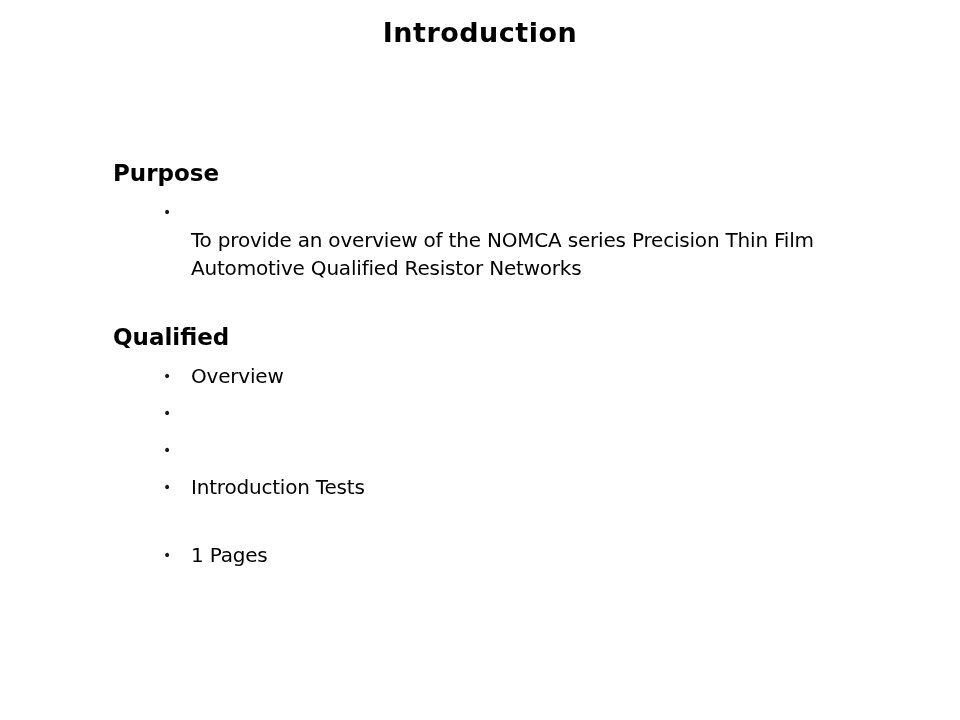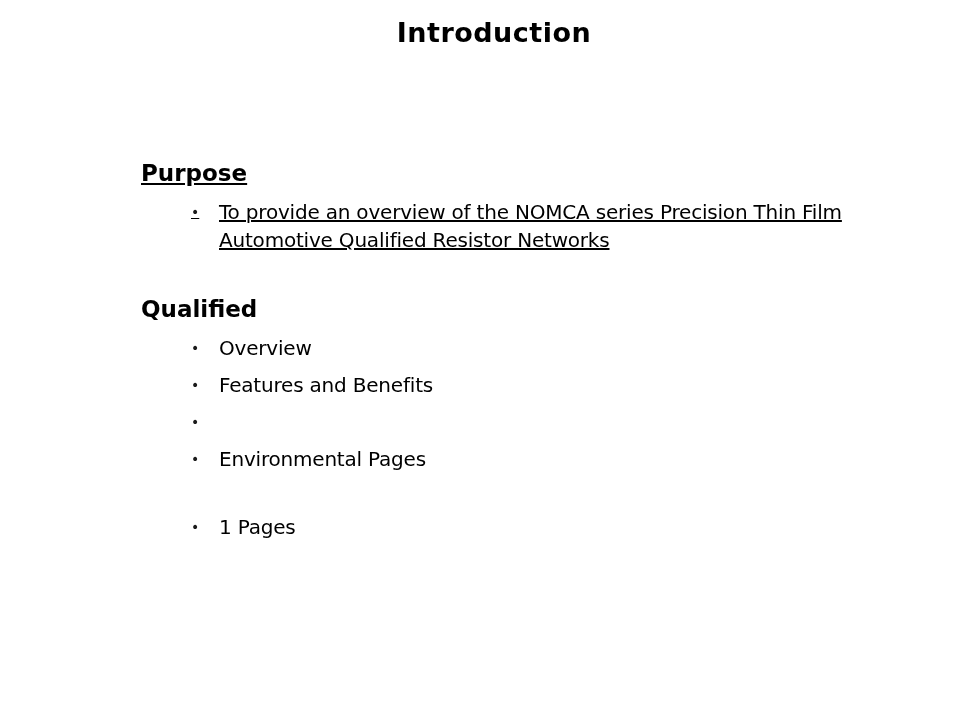--- a/index.html
+++ b/index.html
@@ -9,37 +9,35 @@
   }
   .slide {
     position: relative;
     width: 960px;
     height: 720px;
     background: #ffffff;
     color: #000000;
     font-family: "DejaVu Sans", "Liberation Sans", sans-serif;
     overflow: hidden;
     box-sizing: border-box;
-    padding-left: 28px;
   }
   .slide-title {
     margin: 0;
     padding-top: 15px;
     text-align: center;
     font-size: 27px;
     font-weight: bold;
     line-height: 35px;
     letter-spacing: 0.5px;
   }
   .section {
     margin: 40px 0 0 113px;
   }
   .section-first {
     margin-top: 108px;
-    text-decoration: underline;
   }
   .section-heading {
     margin: 0;
     font-size: 23px;
     font-weight: bold;
     line-height: 30px;
   }
   .bullet-list {
     list-style: none;
     margin: 10px 0 0 0;
@@ -57,20 +55,21 @@
     width: 28px;
     font-size: 14px;
     line-height: 28px;
     color: #1a1a1a;
   }
   .bullet-text {
     letter-spacing: -0.2px;
   }
   .bullet-text-wrap {
     max-width: 640px;
+    margin-top: 28px;
   }
 </style>
 </head>
 <body>
 
 <div class="slide">
 
   <h1 class="slide-title">Introduction</h1>
 
   <section class="section section-first">
@@ -85,28 +84,27 @@
 
   <section class="section">
     <h2 class="section-heading">Qualified</h2>
     <ul class="bullet-list">
       <li class="bullet-row">
         <span class="bullet-dot">•</span>
         <span class="bullet-text">Overview</span>
       </li>
       <li class="bullet-row">
         <span class="bullet-dot">•</span>
-        <span class="bullet-text">Features and Benefits</span>
       </li>
       <li class="bullet-row">
         <span class="bullet-dot">•</span>
       </li>
       <li class="bullet-row">
         <span class="bullet-dot">•</span>
-        <span class="bullet-text">Environmental Pages</span>
+        <span class="bullet-text">Introduction Tests</span>
       </li>
     </ul>
   </section>
 
   <section class="section">
     <ul class="bullet-list">
       <li class="bullet-row">
         <span class="bullet-dot">•</span>
         <span class="bullet-text">1 Pages</span>
       </li>

